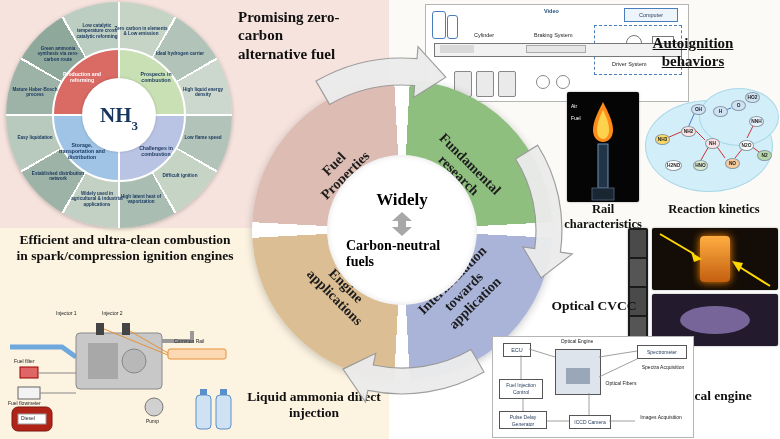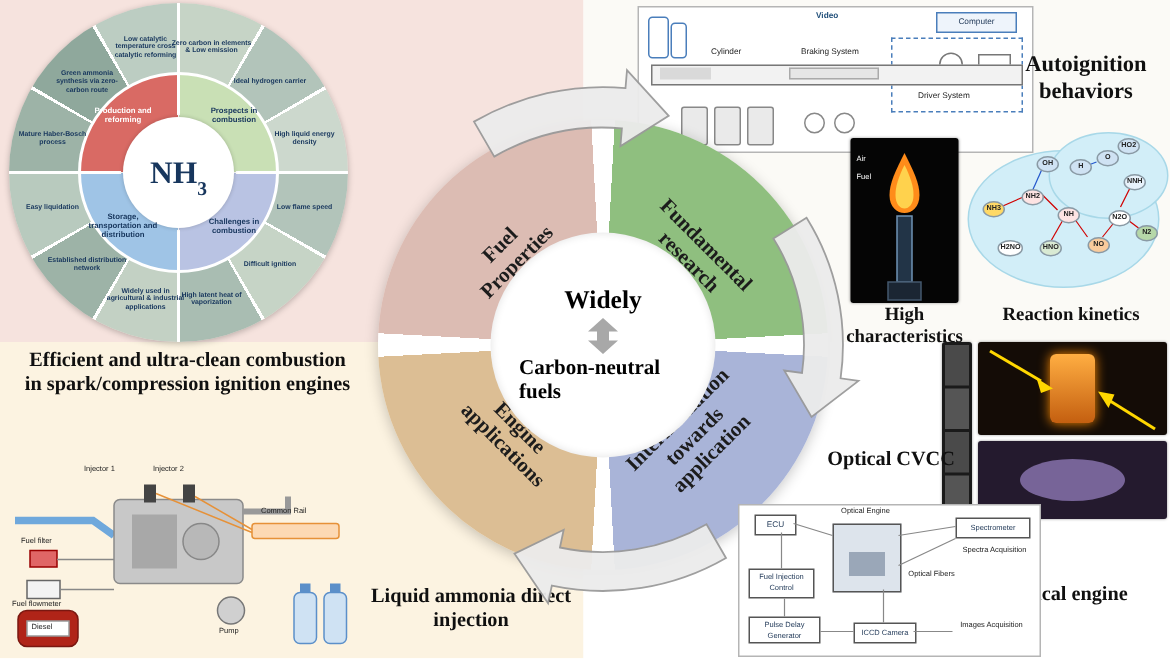--- a/index.html
+++ b/index.html
@@ -85,20 +85,21 @@
     <div class="wlab" style="left:29px;top:90px;">Mature Haber-Bosch process</div>
     <div class="wlab" style="left:52px;top:52px;">Green ammonia synthesis via zero-carbon route</div>
     <div class="wlab" style="left:91px;top:29px;">Low catalytic temperature cross catalytic reforming</div>
 
     <div class="wlab-in" style="left:76px;top:76px;color:#fff;">Production and reforming</div>
     <div class="wlab-in" style="left:150px;top:76px;">Prospects in combustion</div>
     <div class="wlab-in" style="left:150px;top:150px;">Challenges in combustion</div>
     <div class="wlab-in" style="left:76px;top:150px;">Storage, transportation and distribution</div>
   </div>
 
+  <div class="cap" style="left:238px;top:8px;width:112px;font-size:15px;text-align:left;">Promising zero-carbon alternative fuel</div>
 
   <div class="schematic" style="left:425px;top:4px;width:262px;height:96px;">
     <div class="abs" style="left:6px;top:6px;width:12px;height:26px;border:1px solid #4a7ebb;border-radius:3px;"></div>
     <div class="abs" style="left:21px;top:10px;width:9px;height:22px;border:1px solid #4a7ebb;border-radius:3px;"></div>
     <div class="tiny abs" style="left:118px;top:3px;color:#1f4e79;font-weight:bold;">Video</div>
     <div class="box abs" style="left:198px;top:3px;width:52px;height:12px;line-height:12px;">Computer</div>
     <div class="abs" style="left:168px;top:20px;width:86px;height:48px;border:1px dashed #4a7ebb;"></div>
     <div class="abs" style="left:200px;top:30px;width:14px;height:14px;border:1px solid #777;border-radius:50%;"></div>
     <div class="abs" style="left:226px;top:31px;width:20px;height:12px;border:1px solid #777;"></div>
     <div class="tiny abs" style="left:186px;top:56px;">Driver System</div>
@@ -107,33 +108,33 @@
     <div class="abs" style="left:100px;top:40px;width:60px;height:8px;background:#e6e6e6;border:1px solid #aaa;box-sizing:border-box;"></div>
     <div class="tiny abs" style="left:48px;top:27px;">Cylinder</div>
     <div class="tiny abs" style="left:108px;top:27px;">Braking System</div>
     <div class="abs" style="left:28px;top:66px;width:16px;height:24px;border:1px solid #888;background:#eaeaea;border-radius:2px;"></div>
     <div class="abs" style="left:50px;top:66px;width:16px;height:24px;border:1px solid #888;background:#eaeaea;border-radius:2px;"></div>
     <div class="abs" style="left:72px;top:66px;width:16px;height:24px;border:1px solid #888;background:#eaeaea;border-radius:2px;"></div>
     <div class="abs" style="left:110px;top:70px;width:12px;height:12px;border:1px solid #888;border-radius:50%;"></div>
     <div class="abs" style="left:130px;top:70px;width:12px;height:12px;border:1px solid #888;border-radius:50%;"></div>
   </div>
 
-  <div class="cap" style="left:680px;top:34px;width:88px;font-size:15px;">Autoignition behaviors</div>
+  <div class="cap" style="left:649px;top:34px;width:88px;font-size:15px;text-decoration:underline;">Autoignition behaviors</div>
 
   <div class="photo" style="left:567px;top:92px;width:72px;height:110px;background:#050505;">
     <svg width="72" height="110" style="position:absolute;left:0;top:0;">
       <path d="M36,10 C30,22 26,30 26,38 C26,46 31,50 36,50 C41,50 46,46 46,38 C46,30 42,22 36,10 Z" fill="#ff8c1a"></path>
       <path d="M36,18 C32,26 30,32 30,38 C30,44 33,47 36,47 C39,47 42,44 42,38 C42,32 40,26 36,18 Z" fill="#ffd24d"></path>
       <rect x="31" y="52" width="10" height="44" fill="#223447" stroke="#6f93b5" stroke-width="1"></rect>
       <rect x="25" y="96" width="22" height="12" fill="#1b2633" stroke="#44586e" stroke-width="1"></rect>
     </svg>
     <div class="tiny abs" style="left:4px;top:12px;color:#fff;font-size:5px;">Air</div>
     <div class="tiny abs" style="left:4px;top:24px;color:#fff;font-size:5px;">Fuel</div>
   </div>
-  <div class="cap" style="left:553px;top:202px;width:100px;font-size:12.5px;">High characteristics</div>
+  <div class="cap" style="left:553px;top:202px;width:100px;font-size:12.5px;">Rail characteristics</div>
 
   <div class="abs" style="left:645px;top:88px;width:133px;height:112px;">
     <div class="abs" style="left:0;top:12px;width:126px;height:90px;background:#d2eef8;border:1px solid #a8d8e8;border-radius:50%;"></div>
     <div class="abs" style="left:54px;top:0;width:78px;height:56px;background:#d2eef8;border:1px solid #a8d8e8;border-radius:50%;"></div>
     <svg width="133" height="112" style="position:absolute;left:0;top:0;">
       <g stroke="#d00000" stroke-width="0.8">
         <line x1="22" y1="50" x2="38" y2="43"></line>
           <line x1="50" y1="42" x2="60" y2="52"></line>
         <line x1="64" y1="58" x2="56" y2="72"></line>
           <line x1="70" y1="56" x2="80" y2="70"></line>

